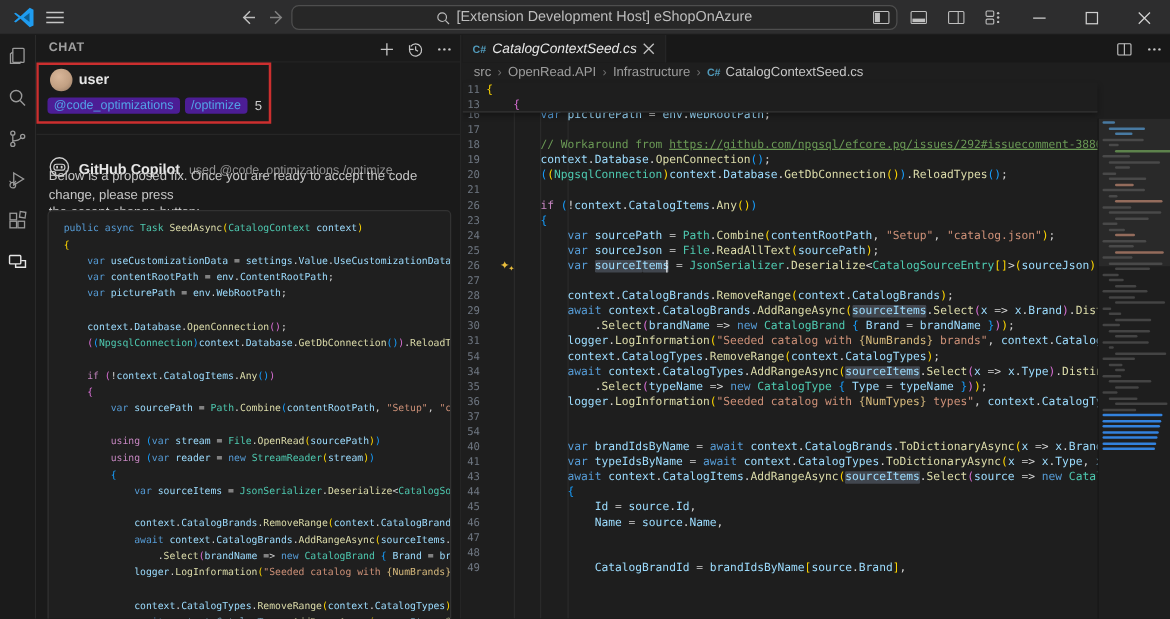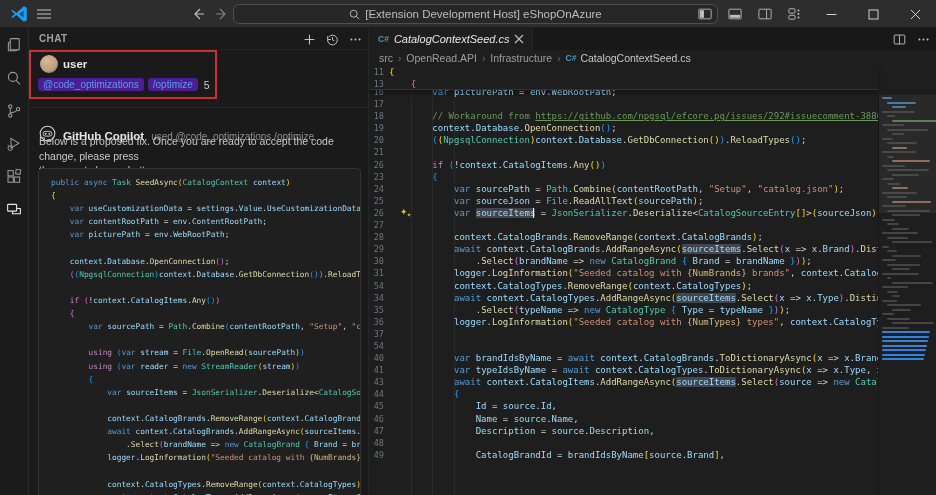--- a/index.html
+++ b/index.html
@@ -430,21 +430,20 @@
           <div class="row">
             <span class="ln">45</span>
             <span class="ct"><span class="o">                </span><span class="v">Id</span><span class="o"> </span><span class="o">=</span><span class="o"> </span><span class="v">source</span><span class="o">.</span><span class="v">Id</span><span class="o">,</span></span>
           </div>
           <div class="row">
             <span class="ln">46</span>
             <span class="ct"><span class="o">                </span><span class="v">Name</span><span class="o"> </span><span class="o">=</span><span class="o"> </span><span class="v">source</span><span class="o">.</span><span class="v">Name</span><span class="o">,</span></span>
           </div>
           <div class="row">
             <span class="ln">47</span>
-            <span class="ct"><span class="o">                </span><span class="v">Description</span><span class="o"> </span><span class="o">=</span><span class="o"> </span><span class="v">source</span><span class="o">.</span><span class="v">Description</span><span class="o">,</span></span>
           </div>
           <div class="row">
             <span class="ln">48</span>
           </div>
           <div class="row">
             <span class="ln">49</span>
             <span class="ct"><span class="o">                </span><span class="v">CatalogBrandId</span><span class="o"> </span><span class="o">=</span><span class="o"> </span><span class="v">brandIdsByName</span><span class="b1">[</span><span class="v">source</span><span class="o">.</span><span class="v">Brand</span><span class="b1">]</span><span class="o">,</span></span>
           </div>
         </div>
       <div class="sticky" id="stickyRows">

